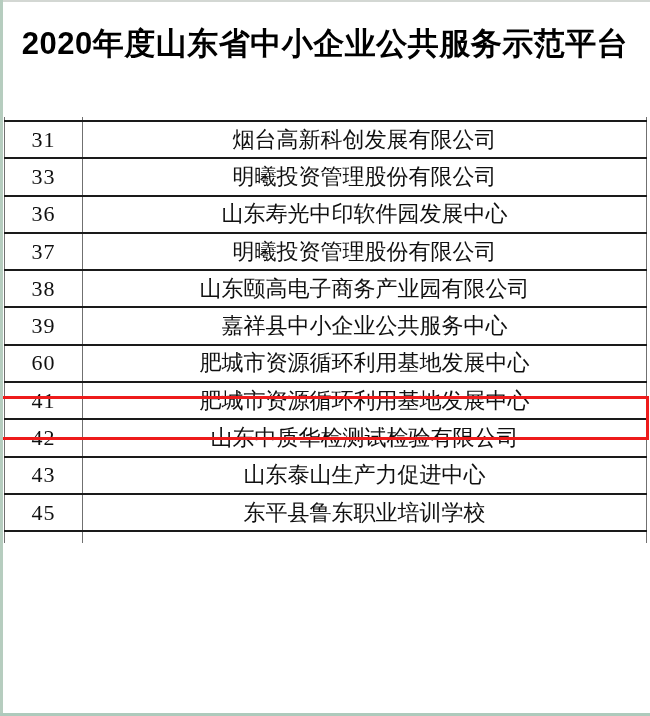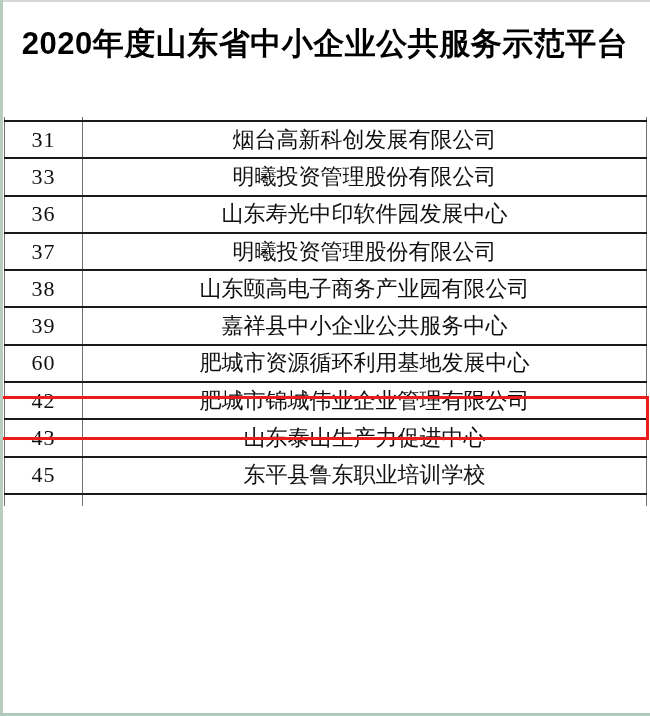--- a/index.html
+++ b/index.html
@@ -110,22 +110,26 @@
     </tr>
     <tr>
       <td class="num-cell">39</td>
       <td>嘉祥县中小企业公共服务中心</td>
     </tr>
     <tr>
       <td class="num-cell">60</td>
       <td>肥城市资源循环利用基地发展中心</td>
     </tr>
     <tr>
+      <td class="num-cell">41</td>
+      <td>肥城市资源循环利用基地发展中心</td>
+    </tr>
+    <tr>
       <td class="num-cell">42</td>
-      <td>肥城市锦城伟业企业管理有限公司</td>
+      <td>山东中质华检测试检验有限公司</td>
     </tr>
     <tr>
       <td class="num-cell">43</td>
       <td>山东泰山生产力促进中心</td>
     </tr>
     <tr>
       <td class="num-cell">45</td>
       <td>东平县鲁东职业培训学校</td>
     </tr>
     <tr class="partial-bottom">

